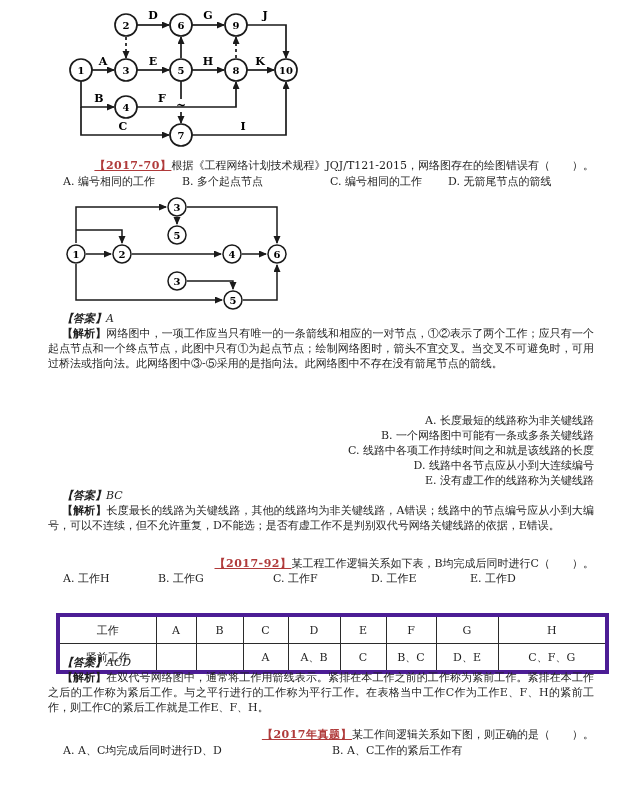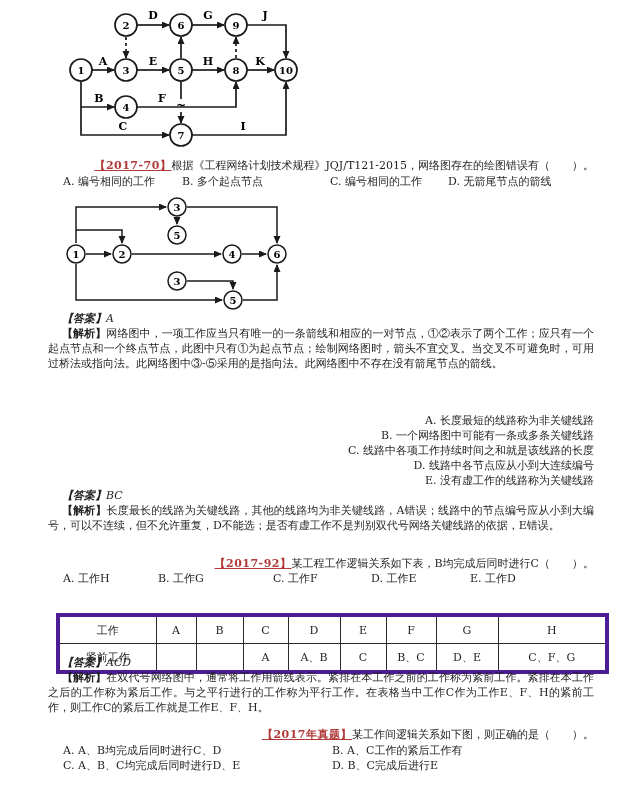--- a/index.html
+++ b/index.html
@@ -213,21 +213,17 @@
     <span class="lbl">【解析】</span><span>在双代号网络图中，通常将工作用箭线表示。紧排在本工作之前的工作称为紧前工作。紧排在本工作之后的工作称为紧后工作。与之平行进行的工作称为平行工作。在表格当中工作C作为工作E、F、H的紧前工作，则工作C的紧后工作就是工作E、F、H。</span>
   </p>
   <p class="blk ans" style="top:655px">
     <span class="lbl">【答案】</span><span>ACD</span>
   </p>
 
   <p class="blk stem" style="top:727px">
     <span class="tag">【2017年真题】</span><span>某工作间逻辑关系如下图，则正确的是（　　）。</span>
   </p>
   <div class="blk optrow" style="top:743px">
-    <span style="left:15px">A. A、B均完成后同时进行C、D</span>
+    <span style="left:15px">A. A、C均完成后同时进行D、D</span>
     <span style="left:284px">B. A、C工作的紧后工作有</span>
   </div>
-  <div class="blk optrow" style="top:758px">
-    <span style="left:15px">C. A、B、C均完成后同时进行D、E</span>
-    <span style="left:284px">D. B、C完成后进行E</span>
-  </div>
 
 </div>
 
 </body></html>

